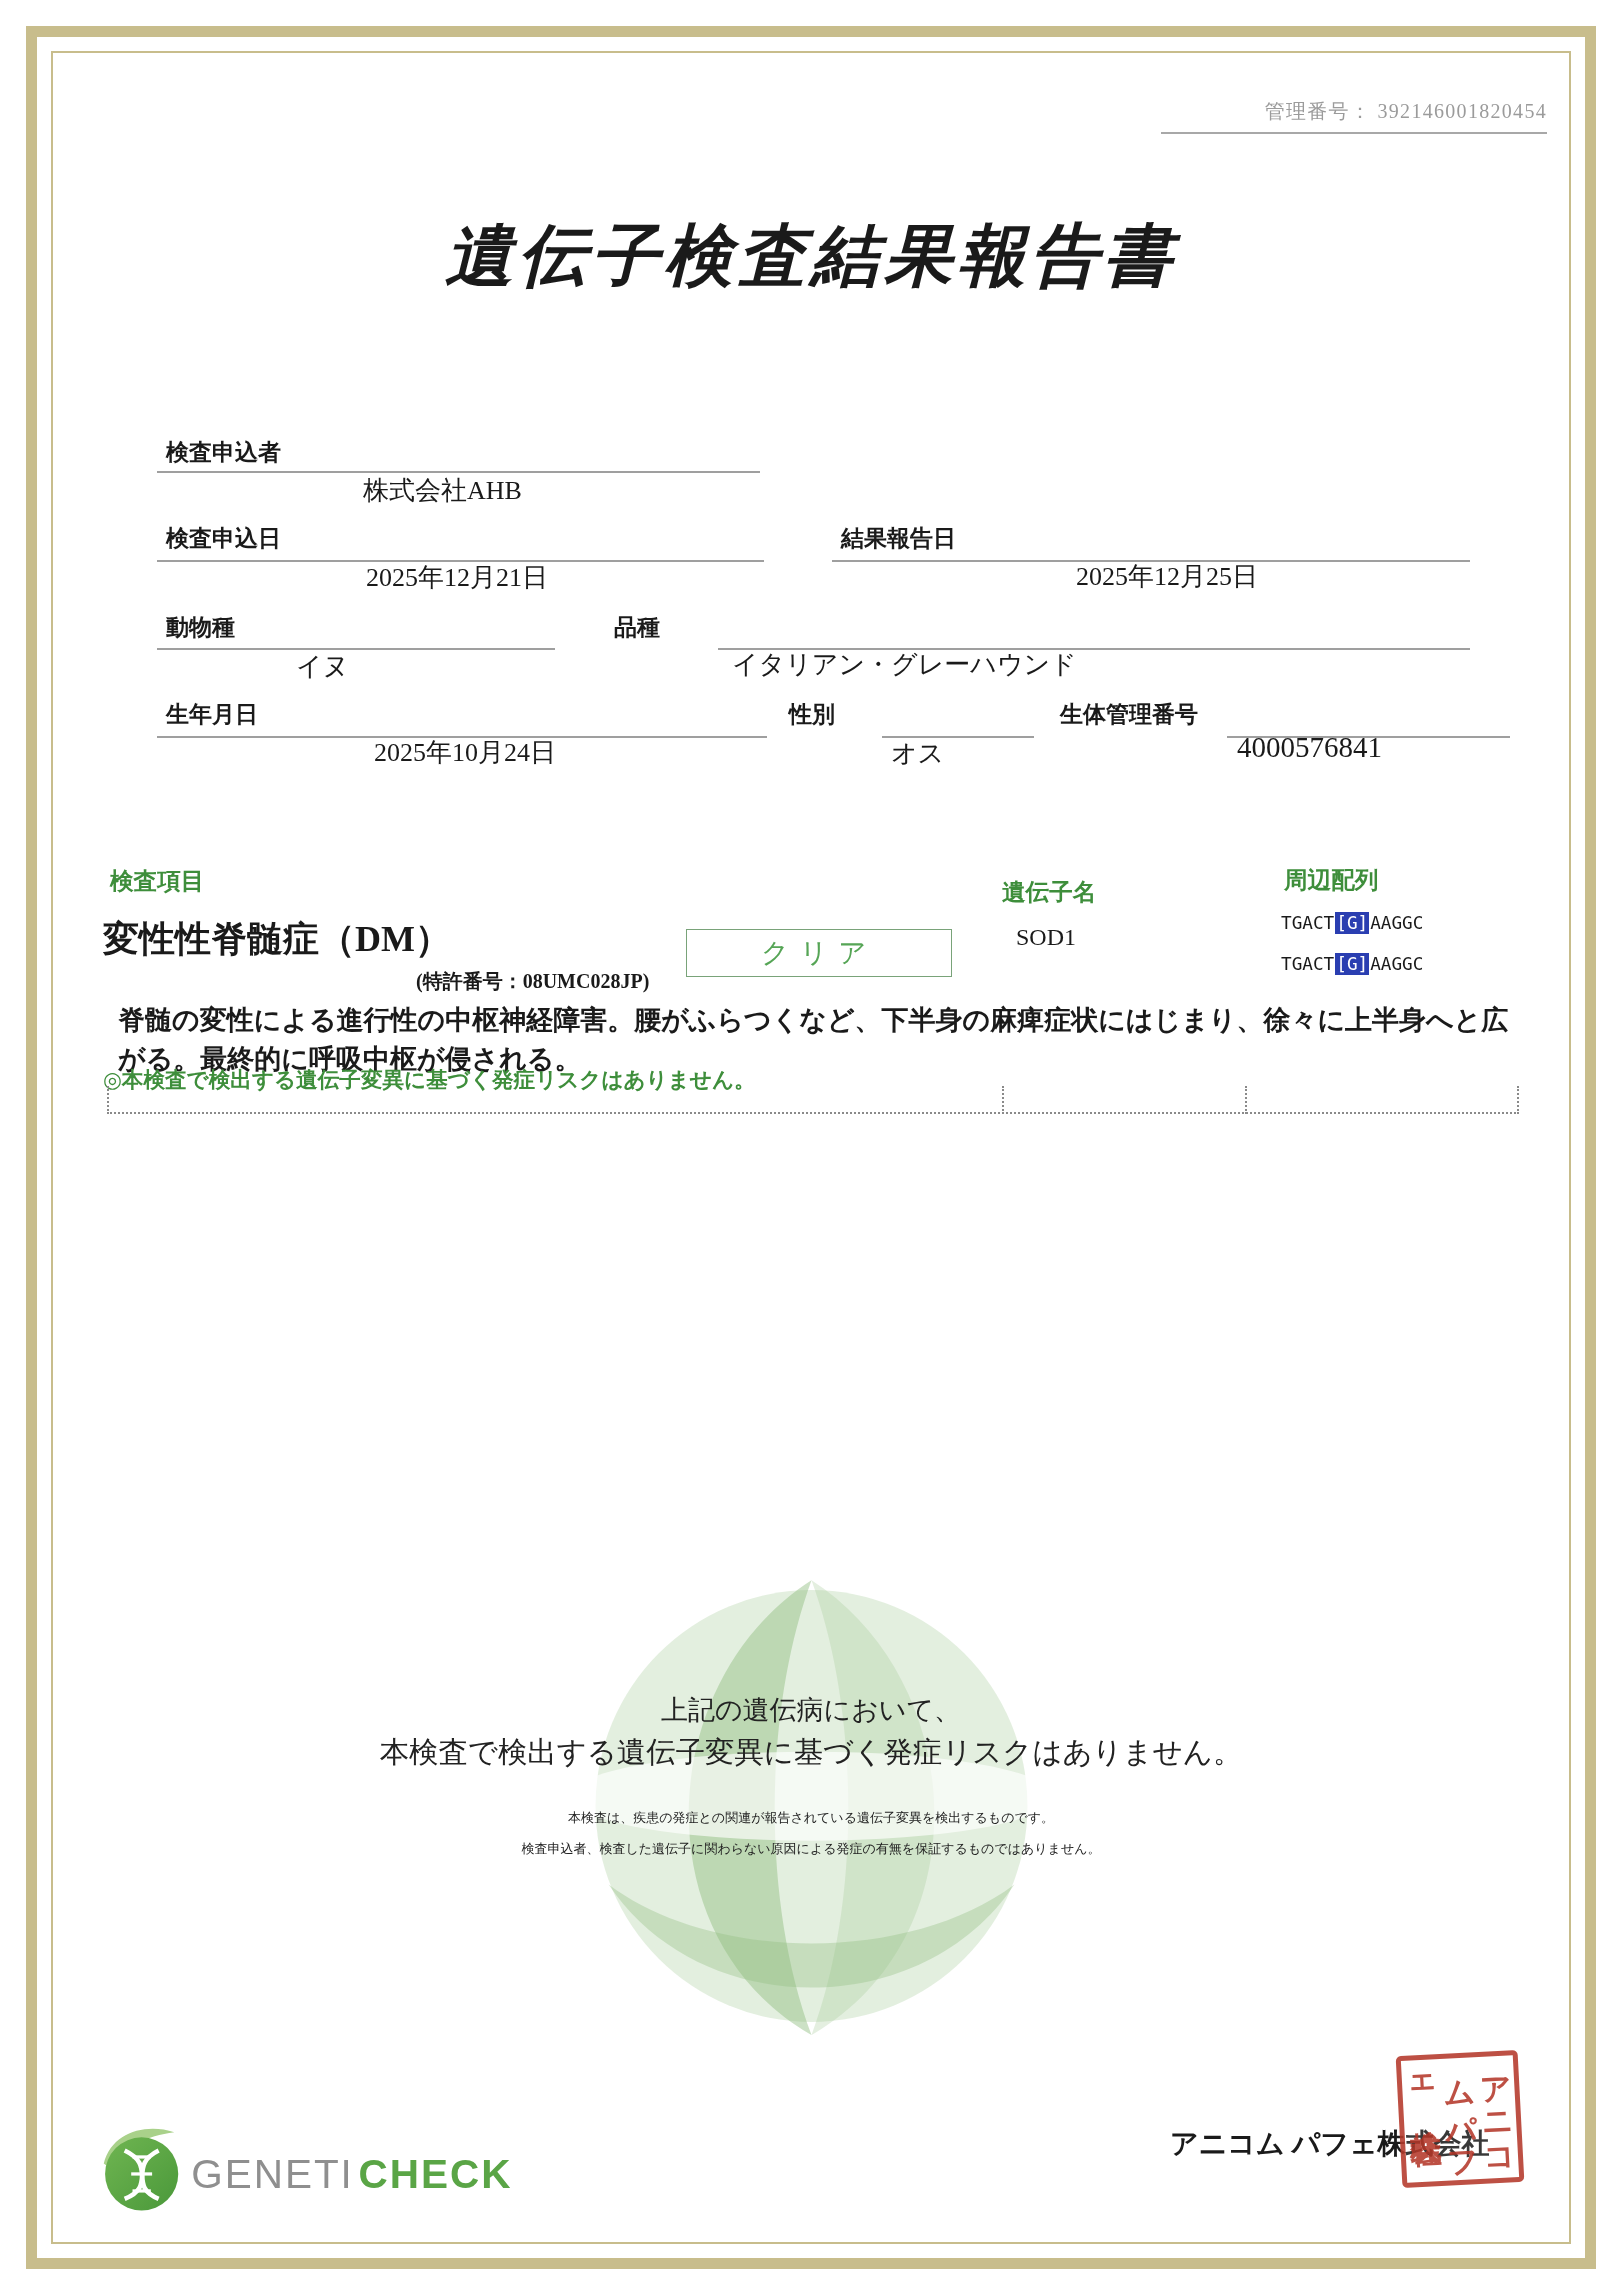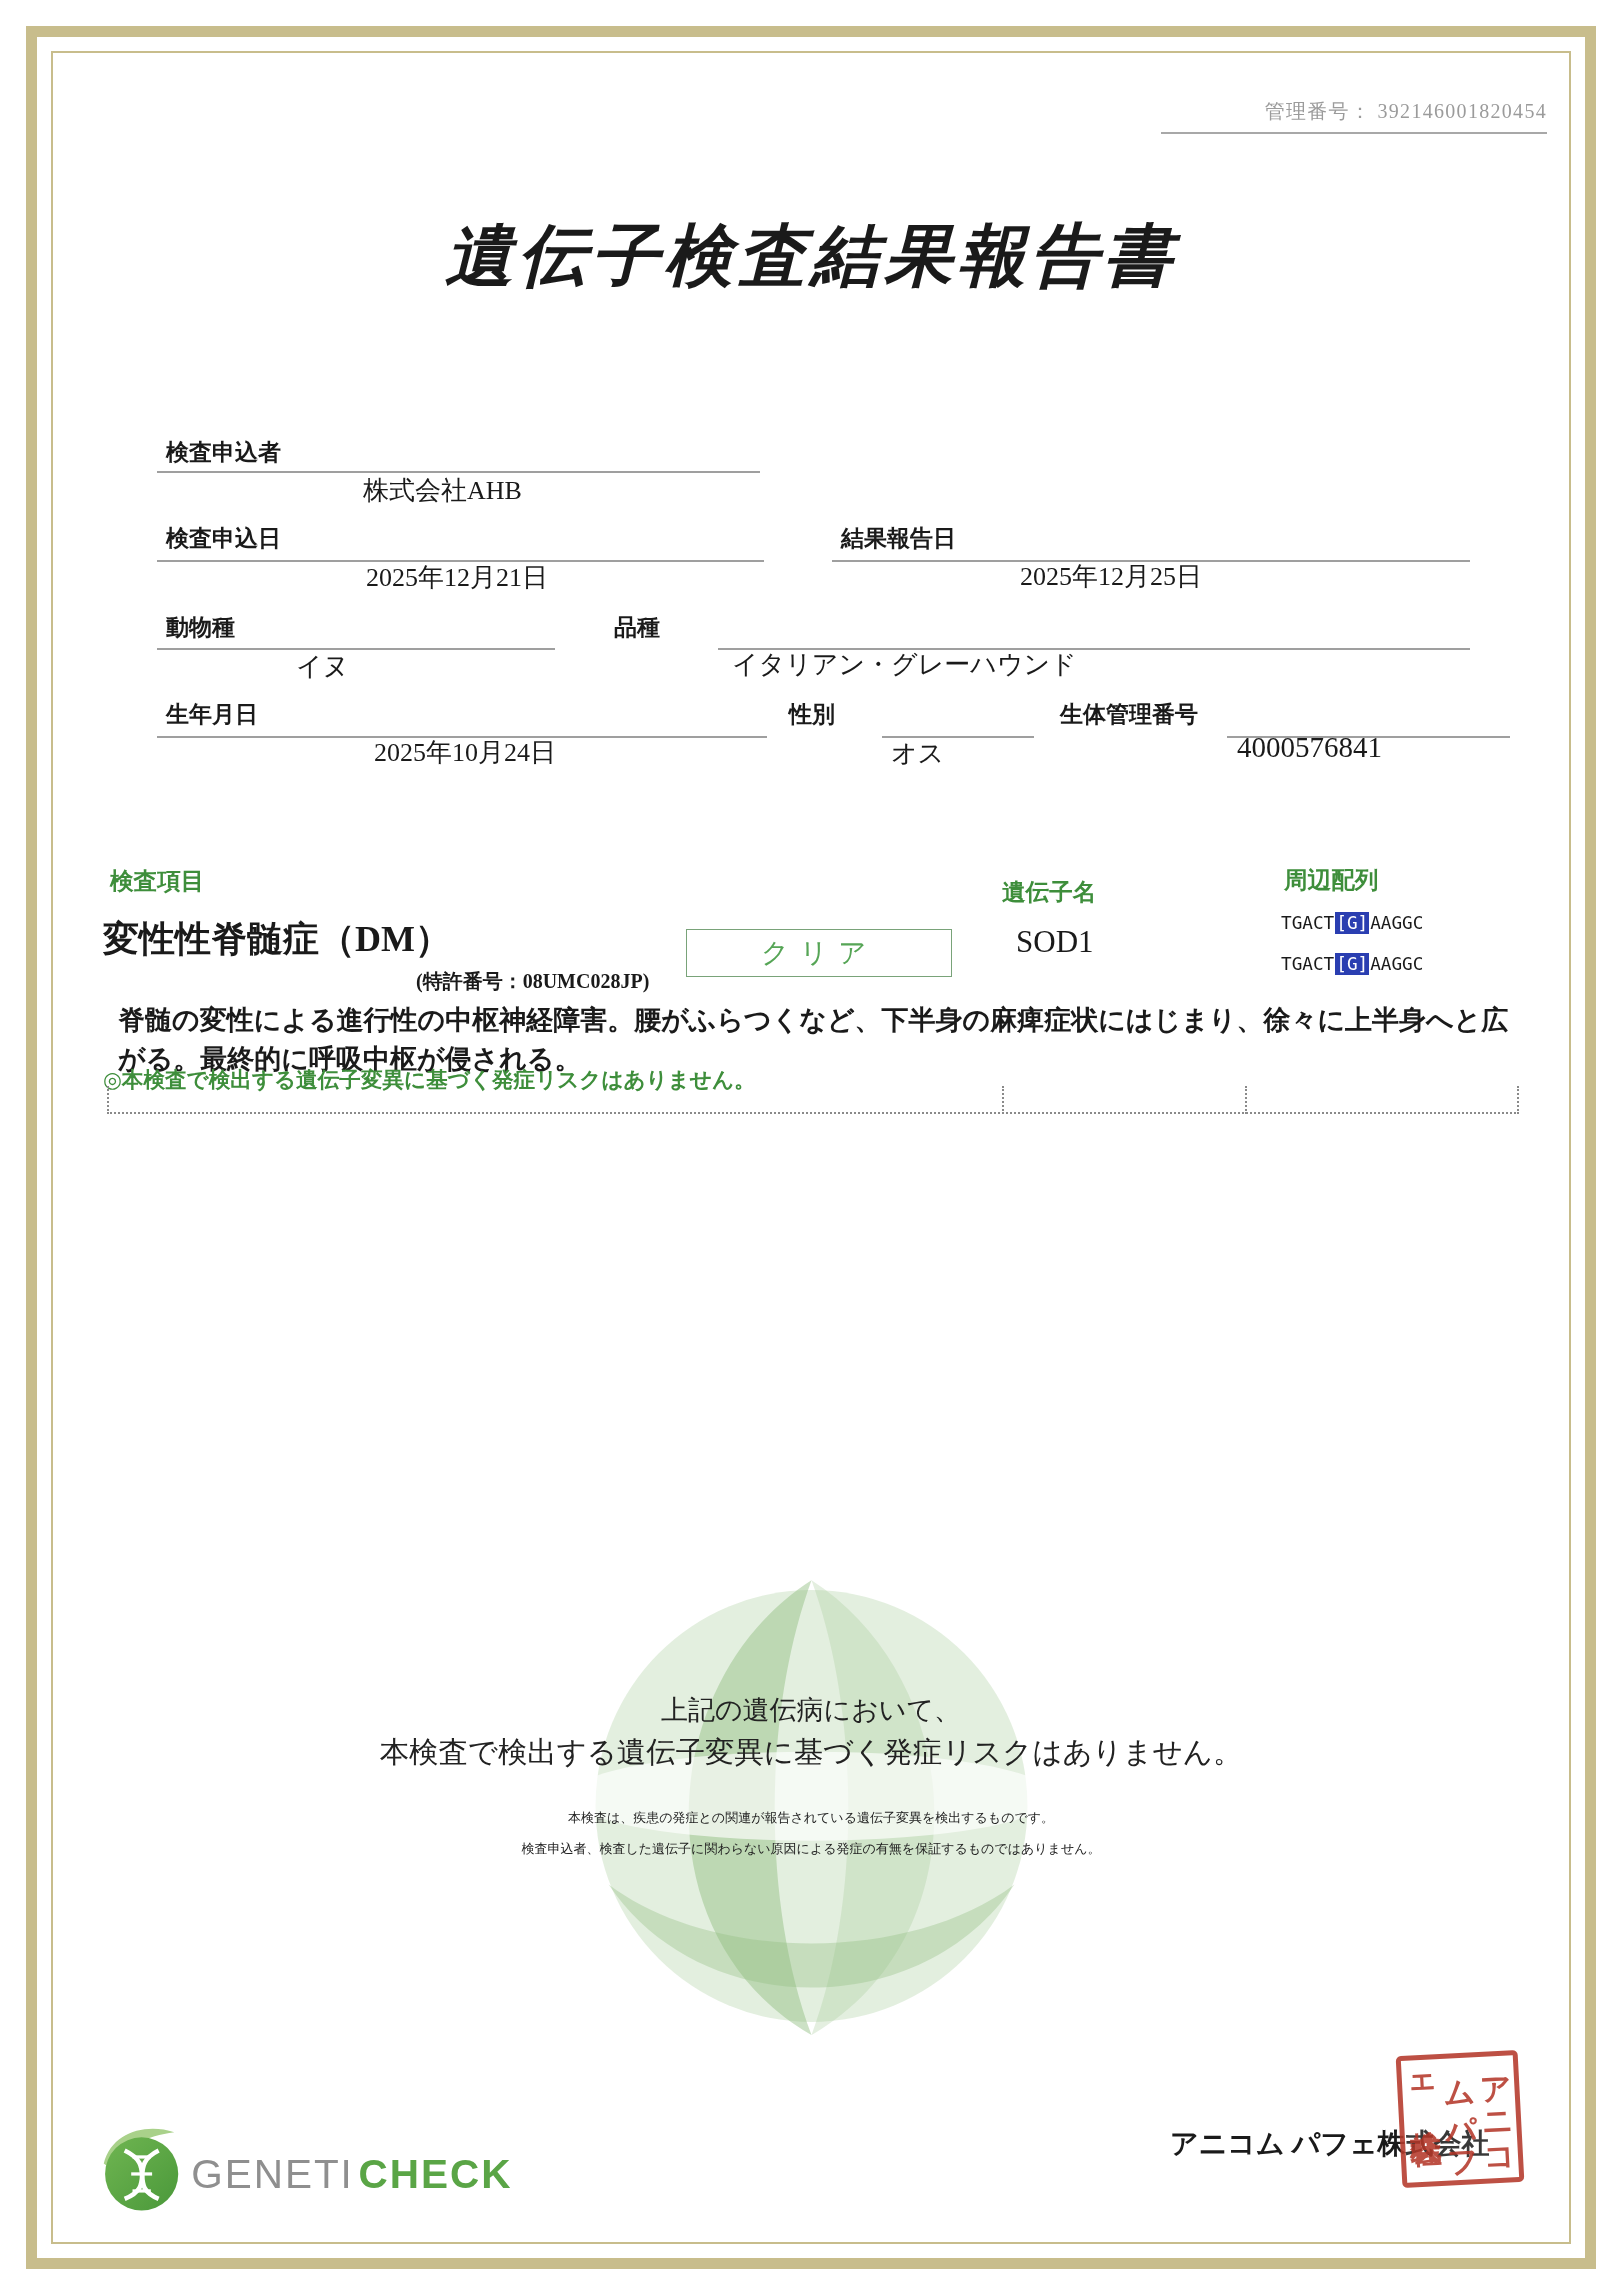--- a/index.html
+++ b/index.html
@@ -31,21 +31,21 @@
   .lbl{position:absolute;font-size:23px;font-weight:bold;white-space:nowrap;}
   .val{position:absolute;font-size:26px;white-space:nowrap;margin-top:40px;}
   .uline{position:absolute;height:2px;background:#9f9f9f;}
   
   .rhdr{position:absolute;font-size:23.6px;font-weight:bold;color:var(--green);white-space:nowrap;}
   .disease{position:absolute;font-size:36px;font-weight:bold;white-space:nowrap;}
   .patent{position:absolute;font-size:20px;font-weight:bold;white-space:nowrap;}
   .clear-badge{position:absolute;left:686px;top:929px;width:266px;height:48px;
                border:1.3px solid #79a379;display:flex;align-items:center;justify-content:center;
                font-size:27.5px;color:var(--green-light);letter-spacing:10.5px;box-sizing:border-box;}
-  .gene{position:absolute;font-size:31px;white-space:nowrap;}
+  .gene{position:absolute;font-size:24px;white-space:nowrap;}
   .seq-row{position:absolute;font-family:"DejaVu Sans Mono",monospace;font-size:17.7px;white-space:nowrap;}
   .seq-row .allele{background:var(--blue);color:#ffffff;padding:0.7px 1.3px;margin:0 0.7px;}
   .desc{position:absolute;left:118px;top:1001px;width:1415px;font-size:27px;font-weight:bold;line-height:1.45;}
   .risk{position:absolute;left:103px;top:1065px;font-size:21.6px;font-weight:bold;color:var(--green);white-space:nowrap;}
   .dot-h{position:absolute;height:0;border-top:2px dotted #8a8a8a;}
   .dot-v{position:absolute;width:0;height:27.5px;border-left:2px dotted #8a8a8a;}
   
   .summary{position:absolute;left:0;width:100%;text-align:center;z-index:2;
            font-family:"Liberation Sans","DejaVu Sans",sans-serif;color:#222;}
   .sum1{top:1692px;font-size:27px;}
@@ -89,21 +89,21 @@
 
   <span class="lbl" style="left:166px;top:437px">検査申込者</span>
   <span class="val" style="left:363px;top:433px">株式会社AHB</span>
   <div class="uline" style="left:157px;top:471px;width:603px"></div>
 
   <span class="lbl" style="left:166px;top:523px">検査申込日</span>
   <span class="val" style="left:366px;top:520px">2025年12月21日</span>
   <div class="uline" style="left:157px;top:560px;width:607px"></div>
 
   <span class="lbl" style="left:841px;top:523px">結果報告日</span>
-  <span class="val" style="left:1020px;top:519px">2025年12月25日</span>
+  <span class="val" style="left:1076px;top:519px">2025年12月25日</span>
   <div class="uline" style="left:832px;top:560px;width:638px"></div>
 
   <span class="lbl" style="left:166px;top:612px">動物種</span>
   <span class="val" style="left:296px;top:609px">イヌ</span>
   <div class="uline" style="left:157px;top:648px;width:398px"></div>
 
   <span class="lbl" style="left:614px;top:612px">品種</span>
   <span class="val" style="left:732px;top:607px">イタリアン・グレーハウンド</span>
   <div class="uline" style="left:718px;top:648px;width:752px"></div>
 

